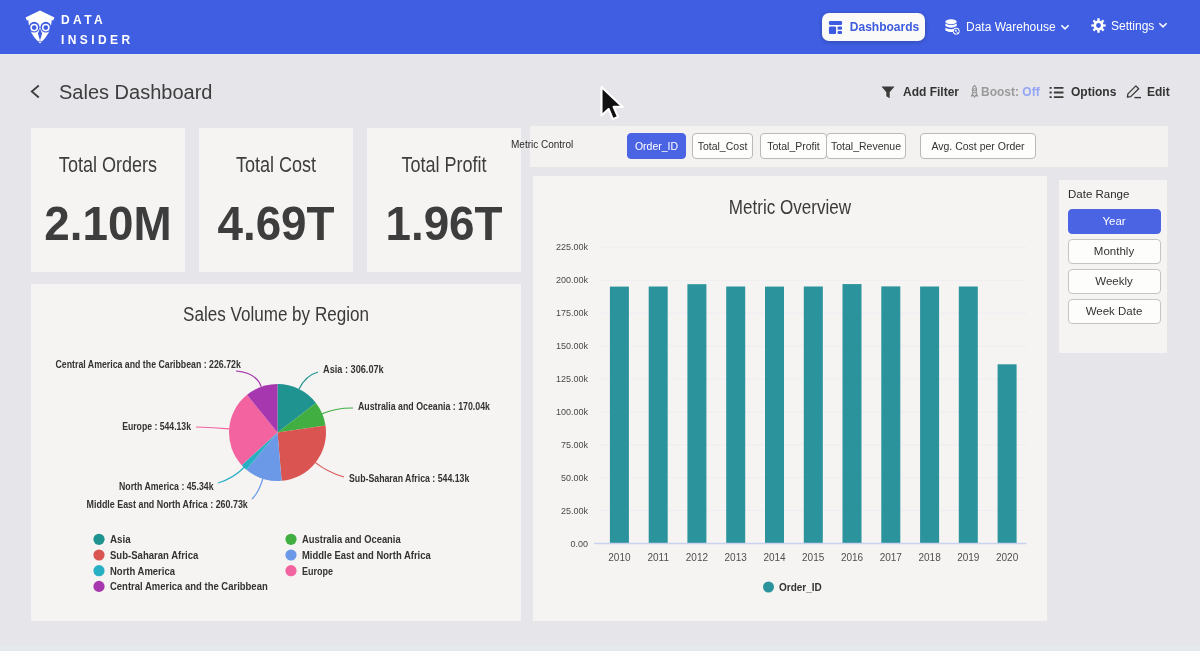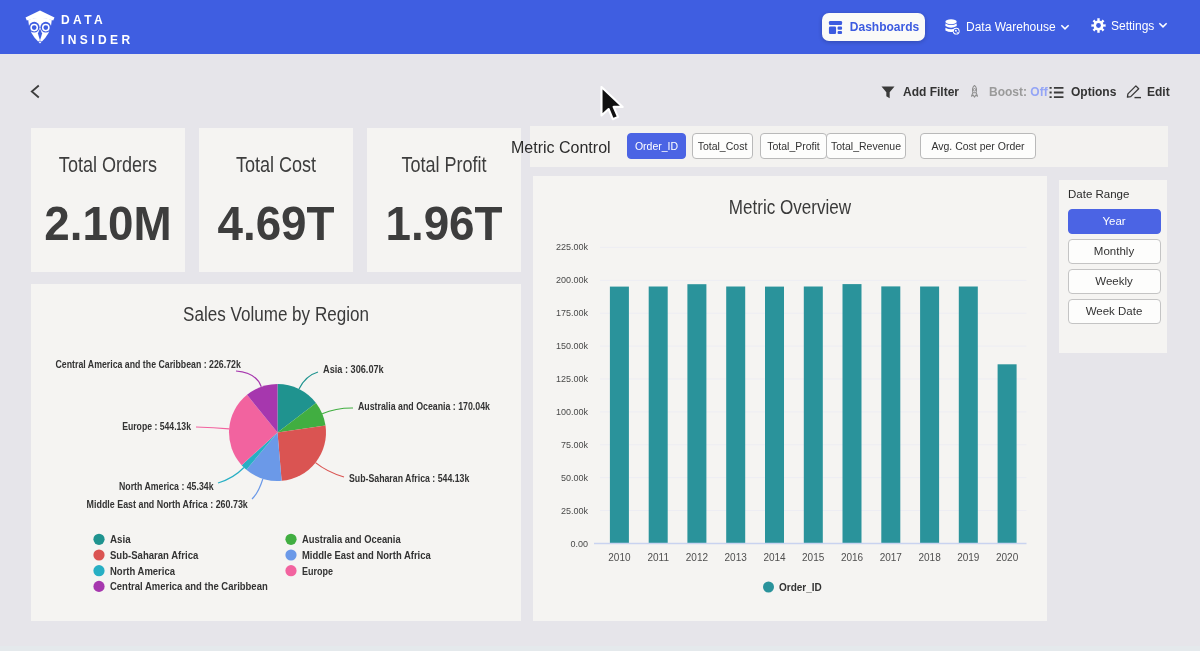--- a/index.html
+++ b/index.html
@@ -70,33 +70,34 @@
       </svg>
     <span style="margin-left:5px;">Settings</span>
     <svg style="margin-left:4px;" width="10" height="6.5" viewBox="0 0 12 8">
         <path d="M1.5,1.5 L6,6 L10.5,1.5" fill="none" stroke="#fff" stroke-width="1.9"></path>
       </svg>
   </div>
 
   <svg class="abs" style="left:29px; top:84px;" width="12" height="15" viewBox="0 0 12 15">
       <path d="M9.8,1.5 L2.8,7.5 L9.8,13.5" fill="none" stroke="#3d3d3d" stroke-width="1.8"></path>
     </svg>
+  <div id="ttl" class="abs">Sales Dashboard</div>
 
   <div class="tool abs" style="left:881px; top:85px;">
       <svg width="14" height="13" viewBox="0 0 15 14">
         <path d="M0.5,0.5 H14.5 L9.3,6.8 V13.3 L5.7,11 V6.8 Z" fill="#3a3a3a"></path>
       </svg>
       <span style="margin-left:8px;">Add Filter</span>
     </div>
   <div class="tool abs" style="left:968px; top:84px; color:#9a9a9a;">
       <svg width="13" height="15" viewBox="0 0 15 16">
         <path d="M7.5,1 C9.6,2.8 10.3,6.2 9.4,9.5 L5.6,9.5 C4.7,6.2 5.4,2.8 7.5,1 Z M5.6,9.5 L4,13.5 L6,12.2 L7.5,14.5 L9,12.2 L11,13.5 L9.4,9.5" fill="none" stroke="#8f8f8f" stroke-width="1.2" stroke-linejoin="round"></path>
         <circle cx="7.5" cy="6" r="1.4" fill="none" stroke="#8f8f8f" stroke-width="1.1"></circle>
       </svg>
-      <span style="margin-left:8px;">Boost:&nbsp;<span style="color:#94a5f6;">Off</span></span>
+      <span style="">Boost:&nbsp;<span style="color:#94a5f6;">Off</span></span>
     </div>
   <div class="tool abs" style="left:1049px; top:85px;">
       <svg width="15" height="13" viewBox="0 0 16 14">
         <g stroke="#3a3a3a" stroke-width="2">
           <path d="M0.5,2 H2.8 M5.2,2 H15.5"></path>
           <path d="M0.5,7 H2.8 M5.2,7 H15.5"></path>
           <path d="M0.5,12 H2.8 M5.2,12 H15.5"></path>
         </g>
       </svg>
       <span style="margin-left:7px;">Options</span>
@@ -156,21 +157,21 @@
     <text x="110" y="590.4" font-size="11px" font-weight="bold" fill="#333" textLength="157.7" lengthAdjust="spacingAndGlyphs">Central America and the Caribbean</text>
     <circle cx="291" cy="539.3" r="5.6" fill="#41ae41"></circle>
     <text x="302" y="543.3" font-size="11px" font-weight="bold" fill="#333" textLength="98.7" lengthAdjust="spacingAndGlyphs">Australia and Oceania</text>
     <circle cx="291" cy="555.0" r="5.6" fill="#6b99e8"></circle>
     <text x="302" y="559.0" font-size="11px" font-weight="bold" fill="#333" textLength="128.7" lengthAdjust="spacingAndGlyphs">Middle East and North Africa</text>
     <circle cx="291" cy="570.7" r="5.6" fill="#f2639f"></circle>
     <text x="302" y="574.7" font-size="11px" font-weight="bold" fill="#333" textLength="31" lengthAdjust="spacingAndGlyphs">Europe</text>
   </svg>
 
   <div id="metricbar" class="abs"></div>
-  <div class="abs" style="left:511px; top:139px; font-size:16px; color:#2b2b2b;">Metric Control</div>
+  <div class="abs" style="left:511px; top:139px; font-size:10px; color:#2b2b2b;">Metric Control</div>
   <div class="mbtn sel abs" style="left:627px; width:59px;">Order_ID</div>
   <div class="mbtn abs" style="left:692px; width:61px;">Total_Cost</div>
   <div class="mbtn abs" style="left:760px; width:67px;">Total_Profit</div>
   <div class="mbtn abs" style="left:826px; width:80px;">Total_Revenue</div>
   <div class="mbtn abs" style="left:920px; width:116px;">Avg. Cost per Order</div>
 
   <div class="card abs" style="left:533px; top:176px; width:514px; height:445px;"></div>
   <div id="charttitle" class="abs">Metric Overview</div>
   <svg class="abs" style="left:533px; top:176px;" width="514" height="445" viewBox="533 176 514 445">
     <line x1="600.0" y1="510.6" x2="1026.5" y2="510.6" stroke="#ededf3" stroke-width="1"></line>

